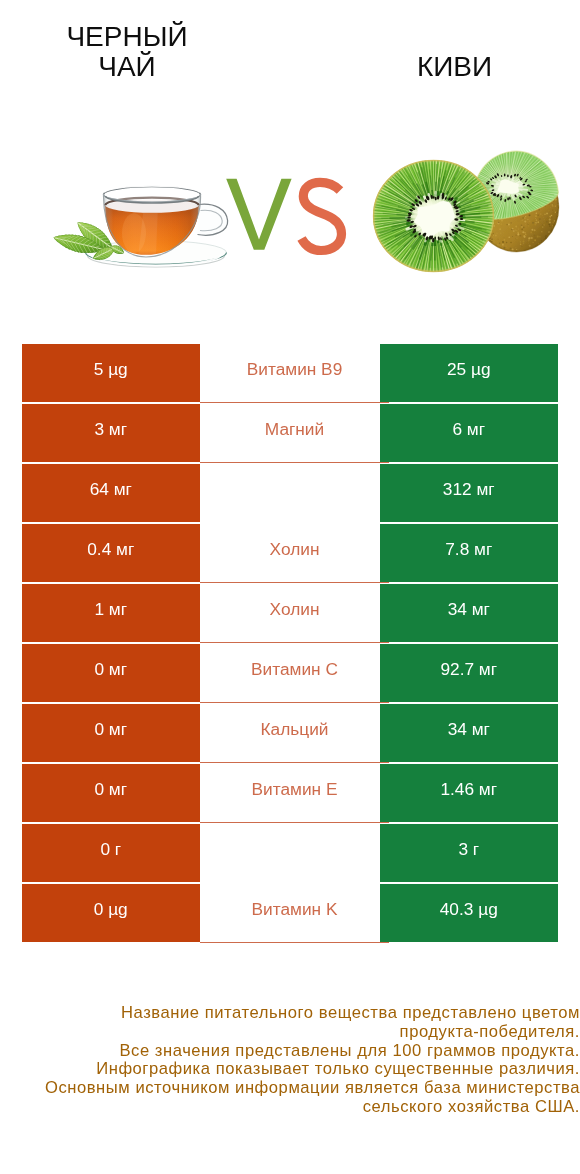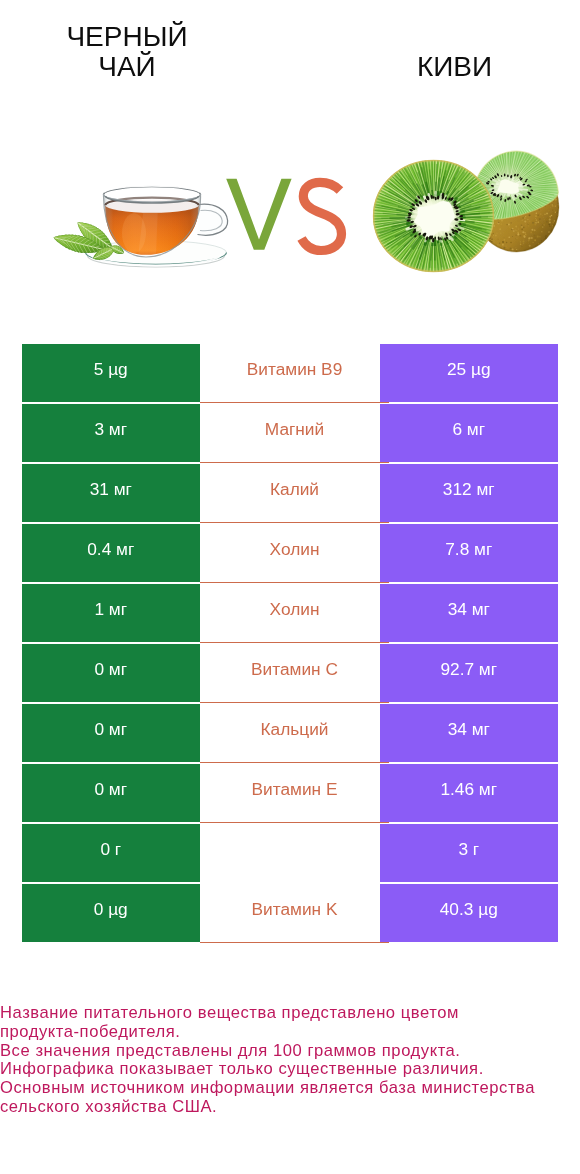--- a/index.html
+++ b/index.html
@@ -11,26 +11,26 @@
       line-height:29.5px;color:#0e0e0e;white-space:pre-line;}
   .t2{position:absolute;left:326px;top:52px;width:257px;text-align:center;font-size:28px;
       line-height:29.5px;color:#0e0e0e;}
   .hero{position:absolute;left:0;top:0;width:580px;height:330px;}
   .hero svg{position:absolute;left:0;top:0;}
   .vs{position:absolute;left:0;top:0;width:580px;height:330px;pointer-events:none;}
   .tbl{position:absolute;left:21.5px;top:344px;width:536.5px;}
   .row{position:relative;height:60px;}
   .cell{position:absolute;top:0;height:58px;display:flex;align-items:center;
         justify-content:center;font-size:17.3px;padding-bottom:7px;box-sizing:border-box;}
-  .cell.l{left:0;width:178.5px;background:#15803d;color:#fff;}
+  .cell.l{left:0;width:178.5px;background:#c2410c;color:#fff;}
   .cell.m{left:178.5px;width:189px;height:59px;color:#cd6b4c;
           border-bottom:1.3px solid #cd6b4c;}
-  .cell.r{left:358px;width:178.5px;background:#8b5cf6;color:#fff;}
-  .notes{position:absolute;left:0;top:1004px;width:580px;text-align:left;
-         font-size:16.6px;line-height:18.75px;color:#be185d;letter-spacing:0.55px;}
+  .cell.r{left:358px;width:178.5px;background:#15803d;color:#fff;}
+  .notes{position:absolute;left:0;top:1004px;width:580px;text-align:right;
+         font-size:16.6px;line-height:18.75px;color:#a16207;letter-spacing:0.55px;}
 </style>
 </head>
 <body>
 
 <div class="titles">
   <div class="t1">ЧЕРНЫЙ
 ЧАЙ</div>
   <div class="t2">КИВИ</div>
 </div>
 
@@ -1721,22 +1721,21 @@
       <div class="cell l">5 µg</div>
       <div class="cell m">Витамин B9</div>
       <div class="cell r">25 µg</div>
     </div>
     <div class="row">
       <div class="cell l">3 мг</div>
       <div class="cell m">Магний</div>
       <div class="cell r">6 мг</div>
     </div>
     <div class="row">
-      <div class="cell l">31 мг</div>
-      <div class="cell m">Калий</div>
+      <div class="cell l">64 мг</div>
       <div class="cell r">312 мг</div>
     </div>
     <div class="row">
       <div class="cell l">0.4 мг</div>
       <div class="cell m">Холин</div>
       <div class="cell r">7.8 мг</div>
     </div>
     <div class="row">
       <div class="cell l">1 мг</div>
       <div class="cell m">Холин</div>

